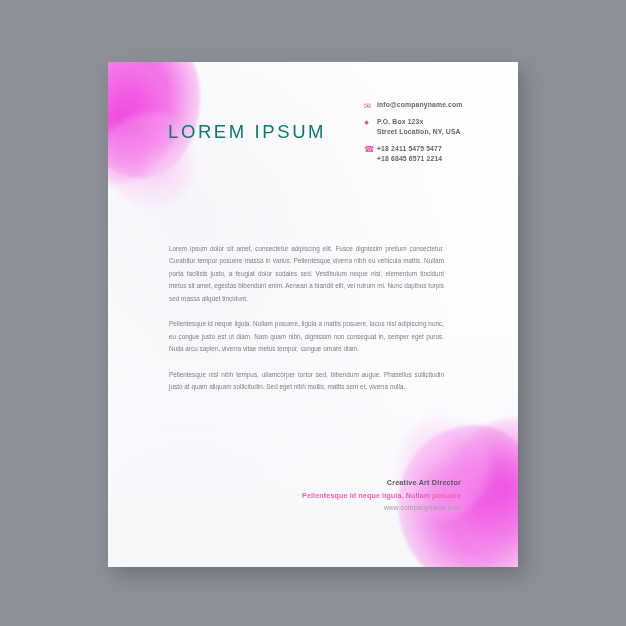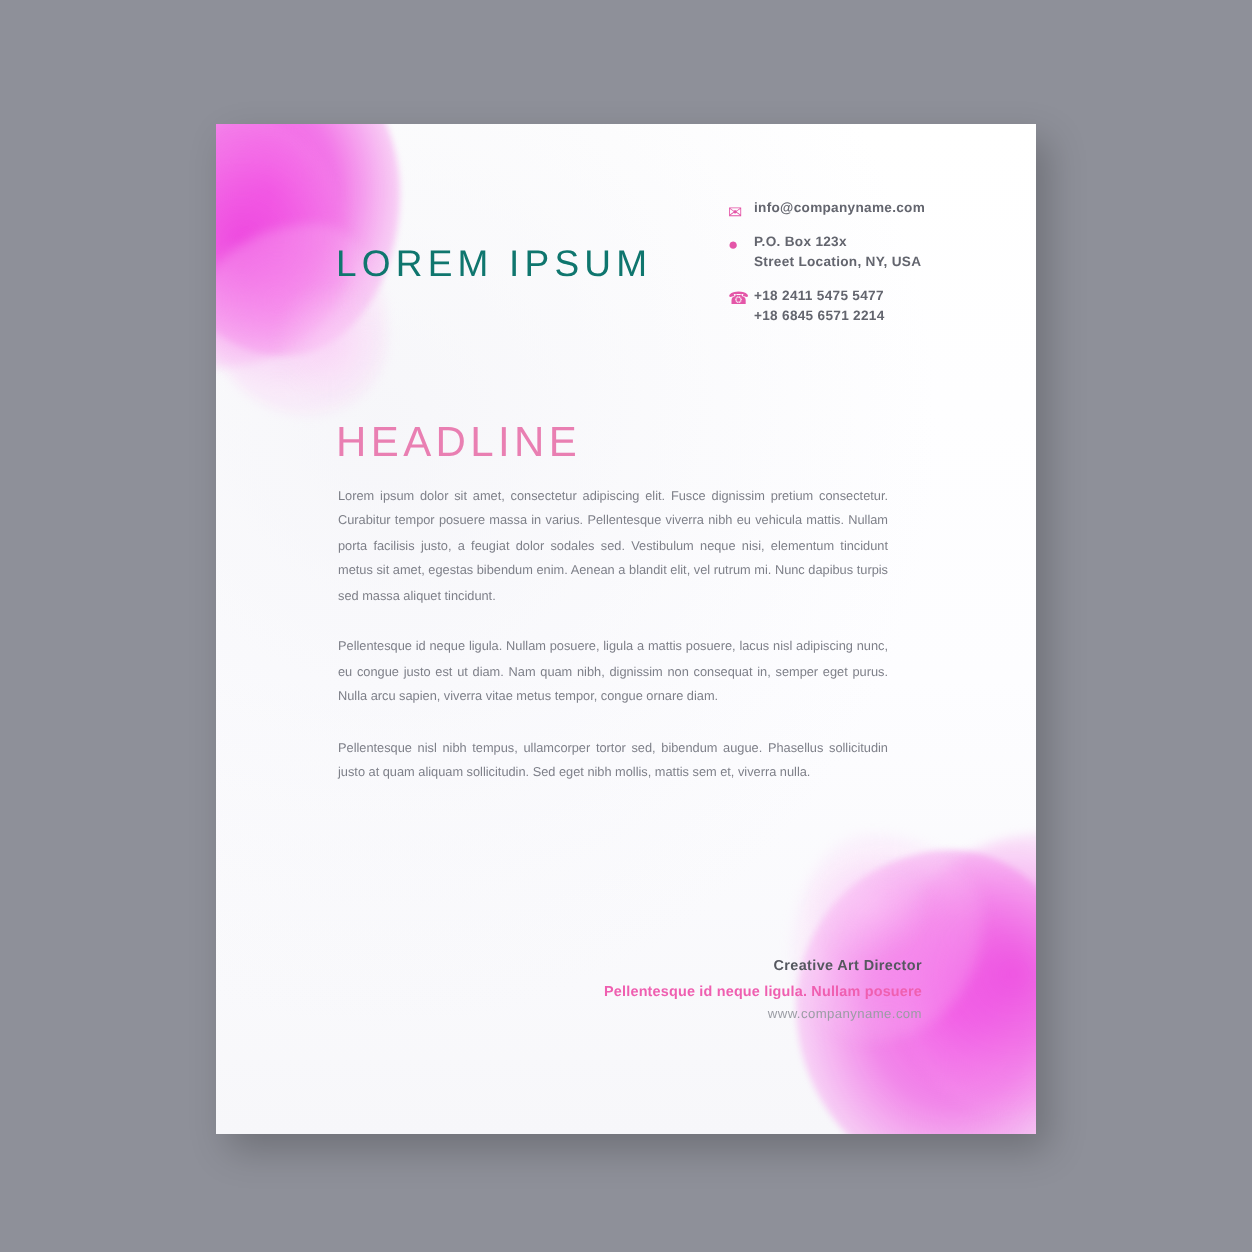--- a/index.html
+++ b/index.html
@@ -269,21 +269,20 @@
         <div class="contact-row">
           <span class="contact-icon">☎</span>
           <span class="contact-text">
             <span class="line">+18 2411 5475 5477</span>
             <span class="line">+18 6845 6571 2214</span>
           </span>
         </div>
 
       </div>
 
-      <div class="headline">HEADLINE</div>
 
       <div class="body-copy">
         <p>Lorem ipsum dolor sit amet, consectetur adipiscing elit. Fusce dignissim pretium consectetur. Curabitur tempor posuere massa in varius. Pellentesque viverra nibh eu vehicula mattis. Nullam porta facilisis justo, a feugiat dolor sodales sed. Vestibulum neque nisi, elementum tincidunt metus sit amet, egestas bibendum enim. Aenean a blandit elit, vel rutrum mi. Nunc dapibus turpis sed massa aliquet tincidunt.</p>
         <p>Pellentesque id neque ligula. Nullam posuere, ligula a mattis posuere, lacus nisl adipiscing nunc, eu congue justo est ut diam. Nam quam nibh, dignissim non consequat in, semper eget purus. Nulla arcu sapien, viverra vitae metus tempor, congue ornare diam.</p>
         <p>Pellentesque nisl nibh tempus, ullamcorper tortor sed, bibendum augue. Phasellus sollicitudin justo at quam aliquam sollicitudin. Sed eget nibh mollis, mattis sem et, viverra nulla.</p>
       </div>
 
       <div class="footer">
         <div class="role">Creative Art Director</div>
         <div class="tagline">Pellentesque id neque ligula. Nullam posuere</div>

